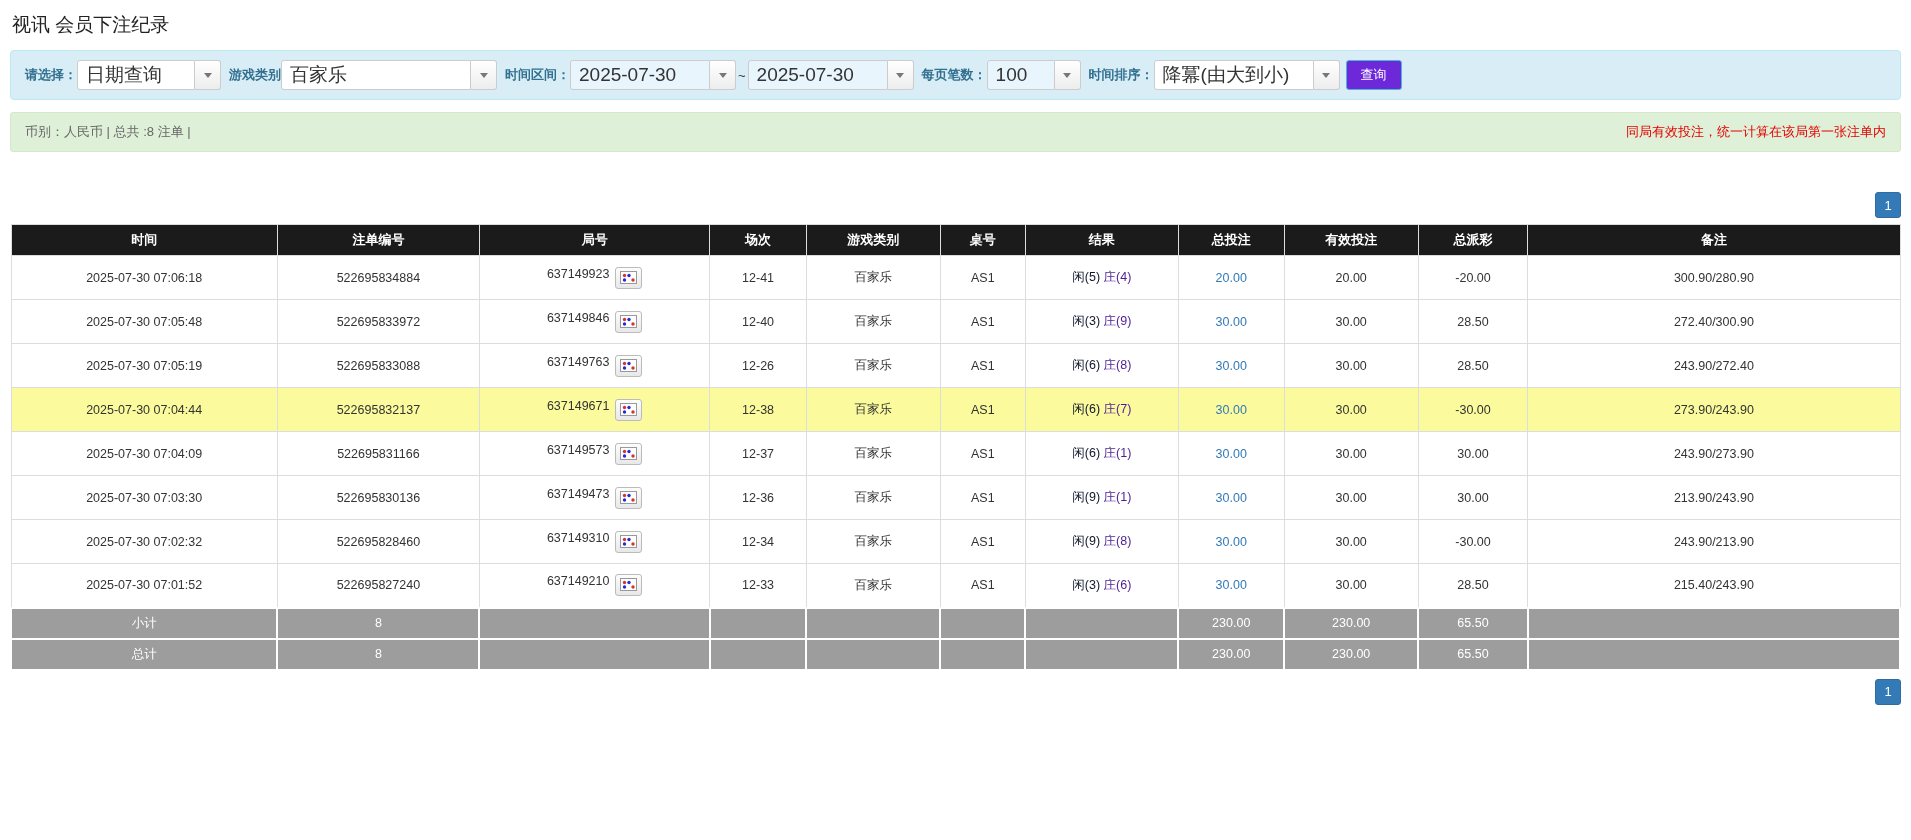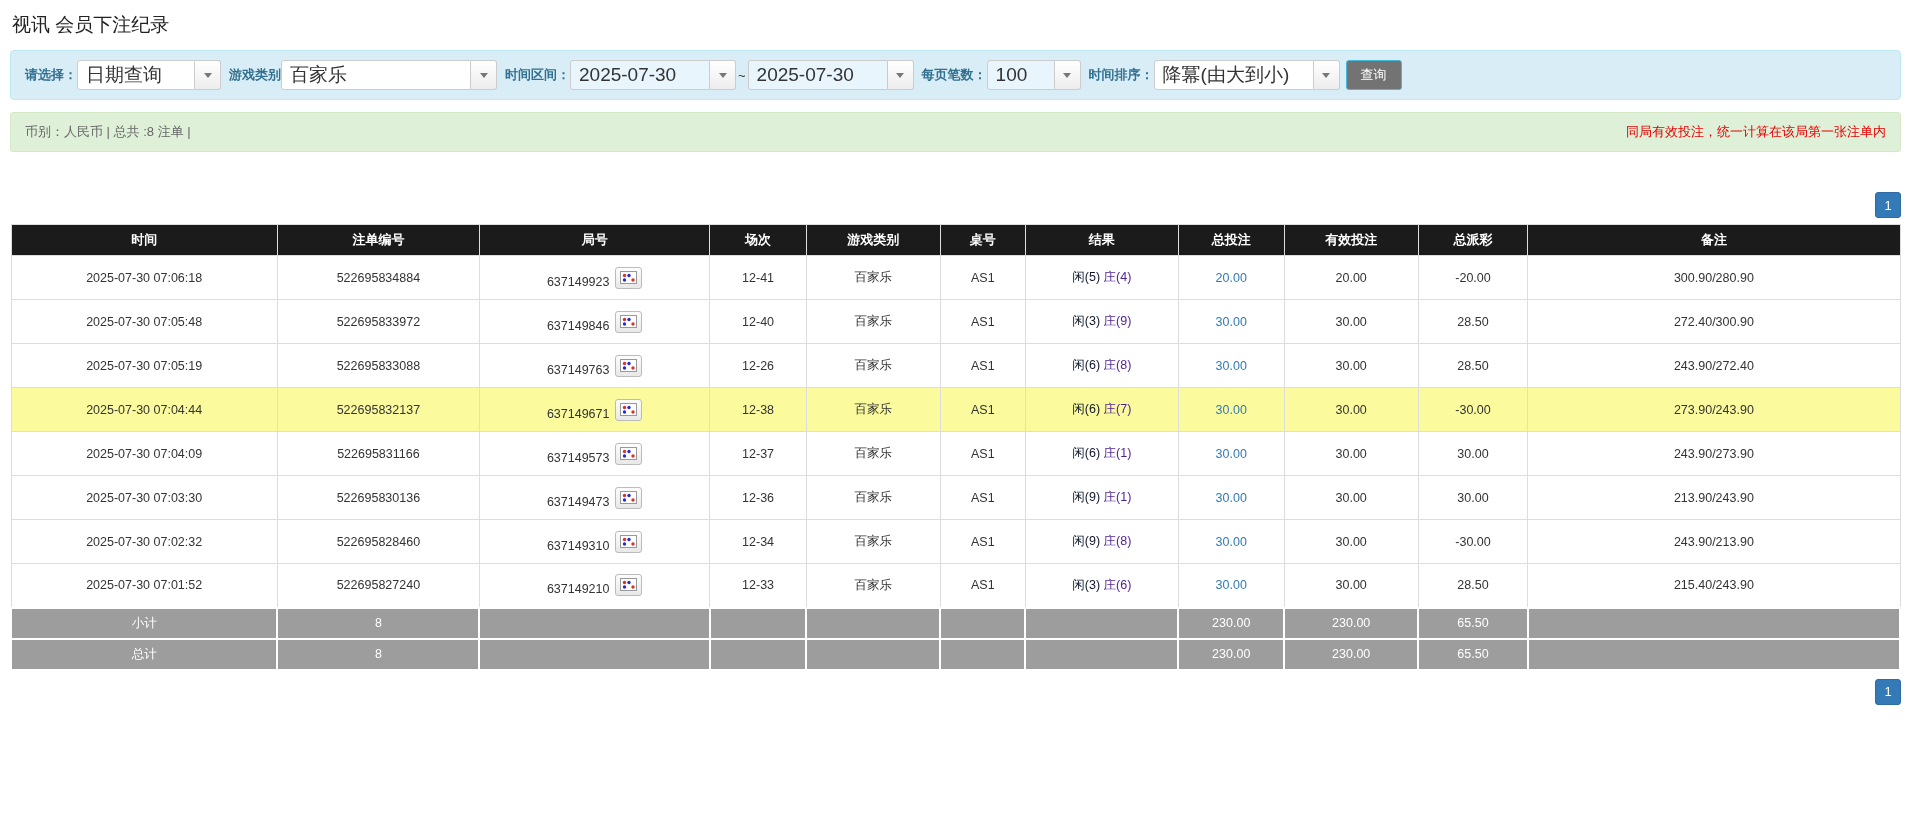--- a/index.html
+++ b/index.html
@@ -59,21 +59,21 @@
   .caret {
     width:0; height:0;
     border-left:4px solid transparent;
     border-right:4px solid transparent;
     border-top:5px solid #777;
   }
   .tilde { font-size:13px; color:#333; padding:0 2px; }
   .search-btn {
     height:30px;
     padding:0 14px;
-    background:#737373;
+    background:#6d28d9;
     border:1px solid #46b8da;
     border-radius:3px;
     color:#fff;
     font-size:13px;
     cursor:pointer;
     margin-left:6px;
     font-family: inherit;
   }
   
   .summary-bar {
@@ -123,21 +123,21 @@
     border:1px solid #ddd;
     padding:4px;
     height:44px;
     text-align:center;
     background:#fff;
     color:#333;
     overflow:hidden;
     white-space:nowrap;
   }
   .data-table tbody tr.hl td { background:#fbfb9d; }
-  .round-wrap { display:inline-flex; align-items:flex-end; gap:6px; }
+  .round-wrap { display:inline-flex; align-items:flex-start; gap:6px; }
   .roadmap-btn {
     border:1px solid #bbb;
     border-radius:3px;
     background:linear-gradient(#fdfdfd,#e8e8e8);
     padding:3px 4px 1px 4px;
     cursor:pointer;
   }
   .res-player { color:#0f172a;margin-top:41px; }
   .res-banker { color:#4c1d95; }
   .bet-link { color:#337ab7; cursor:pointer; }

